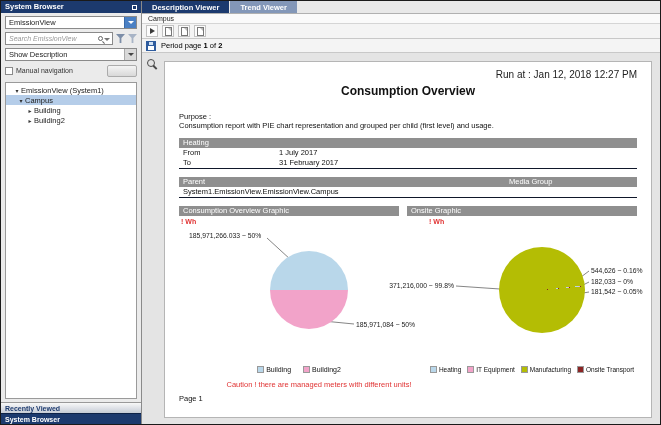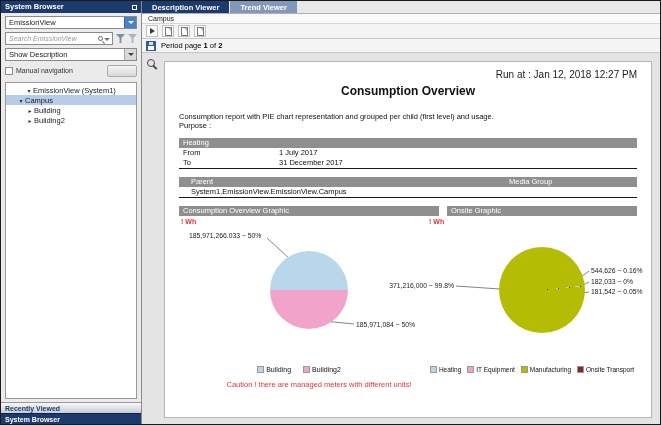--- a/index.html
+++ b/index.html
@@ -43,21 +43,21 @@
   .funnel.light { background:#a8b4c6; }
   .manual-row { display:flex; align-items:center; gap:3px; margin-bottom:3px; height:13px; }
   .checkbox { width:8px; height:8px; background:#fff; border:1px solid #8a8a8a; flex:none; }
   .manual-label { font-size:7px; color:#333; }
   .flex-spacer { flex:1; }
   .disabled-btn { width:30px; height:12px; background:linear-gradient(#f4f4f4,#d8d8d8);
     border:1px solid #ababab; border-radius:2px; font-size:7px; color:#999; }
   .tree { flex:1; margin:2px 4px 3px 4px; background:#fff; border:1px solid #9a9a9a;
     padding:2px 0; overflow:hidden; font-size:7.5px; }
   .tree-row { height:10px; display:flex; align-items:center; white-space:nowrap; color:#222; }
-  .tree-row.lvl0 { padding-left:19px; }
+  .tree-row.lvl0 { padding-left:7px; }
   .tree-row.lvl1 { padding-left:11px; }
   .tree-row.lvl2 { padding-left:20px; }
   .tree-row.selected { background:#b5cde9; }
   .twisty { width:8px; font-size:6px; color:#333; text-align:center; flex:none; }
   .twisty.expanded::before { content:"▾"; }
   .twisty.collapsed::before { content:"▸"; }
   .panel-bar { height:11px; line-height:11px; font-size:7px; font-weight:bold;
     padding:0 4px; flex:none; }
   .panel-bar.recent { background:linear-gradient(#f8f8f8,#c6ccd6); color:#1c3a6e;
     border-top:1px solid #999; }
@@ -101,26 +101,26 @@
     border:1px solid #b5b5b5; padding:10px 14px; font-size:7.5px; color:#111; }
   .run-at { position:absolute; top:7px; right:14px; font-size:10px; color:#222; }
   .report-title { text-align:center; margin-top:12px; font-size:12px; font-weight:bold; }
   .purpose { margin-top:14px; line-height:9px; }
   .section-bar { margin-top:8px; height:10px; line-height:10px; background:#8f8f8f;
     color:#fff; padding-left:4px; font-size:7.5px; }
   .kv-row { display:flex; height:10px; line-height:10px; }
   .kv-label { width:100px; padding-left:4px; }
   .period-table, .parent-table { border-bottom:1px solid #0f172a; }
   .two-col { display:flex; }
-  .col-a { width:330px; padding-left:12px; }
+  .col-a { width:330px; padding-left:4px; }
   .col-b { flex:1; }
   .section-bar.two-col { padding-left:0; }
   .chart-headers { display:flex; gap:8px; margin-top:8px; }
   .chart-headers .section-bar { margin-top:0; }
-  .ch-left { width:260px; flex:none; }
+  .ch-left { width:220px; flex:none; }
   .ch-right { flex:1; }
   .chart-area { position:relative; height:146px; }
   .callout-lines { position:absolute; left:0; top:0; pointer-events:none; }
   .unit-flag { position:absolute; color:#e03333; font-size:7px; font-weight:bold; }
   .pie { position:absolute; border-radius:50%; }
   .callout { position:absolute; font-size:6.8px; color:#222; white-space:nowrap; }
   .legend-row { display:flex; gap:8px; margin-top:4px; }
   .legend { display:flex; justify-content:center; align-items:center; }
   .legend.left { width:240px; gap:12px; flex:none; }
   .legend.right { flex:1; gap:6px; }
@@ -229,33 +229,33 @@
     </div>
 
     <div class="report-region">
       <span class="magnifier"></span>
 
       <div class="page">
         <span class="run-at">Run at : Jan 12, 2018 12:27 PM</span>
         <div class="report-title">Consumption Overview</div>
 
         <div class="purpose">
+          <div>Purpose :</div>
           <div>Consumption report with PIE chart representation and grouped per child (first level) and usage.</div>
-          <div>Purpose :</div>
         </div>
 
         <div class="section-bar">Heating</div>
         <div class="period-table">
           <div class="kv-row">
             <span class="kv-label">From</span>
             <span>1 July 2017</span>
           </div>
           <div class="kv-row">
             <span class="kv-label">To</span>
-            <span>31 December 2017</span>
+            <span>31 February 2017</span>
           </div>
         </div>
 
         <div class="section-bar two-col">
           <span class="col-a">Parent</span>
           <span class="col-b">Media Group</span>
         </div>
         <div class="parent-table">
           <div class="kv-row two-col">
             <span class="col-a">System1.EmissionView.EmissionView.Campus</span>
@@ -316,16 +316,17 @@
               <span>Manufacturing</span>
             </span>
             <span class="legend-item">
               <span class="swatch" style="background: rgb(139, 36, 36);"></span>
               <span>Onsite Transport</span>
             </span>
           </div>
         </div>
 
         <div class="caution">Caution ! there are managed meters with different units!</div>
+        <div class="page-footer">Page 1</div>
       </div>
     </div>
   </main>
 </div>
 
 </body></html>

